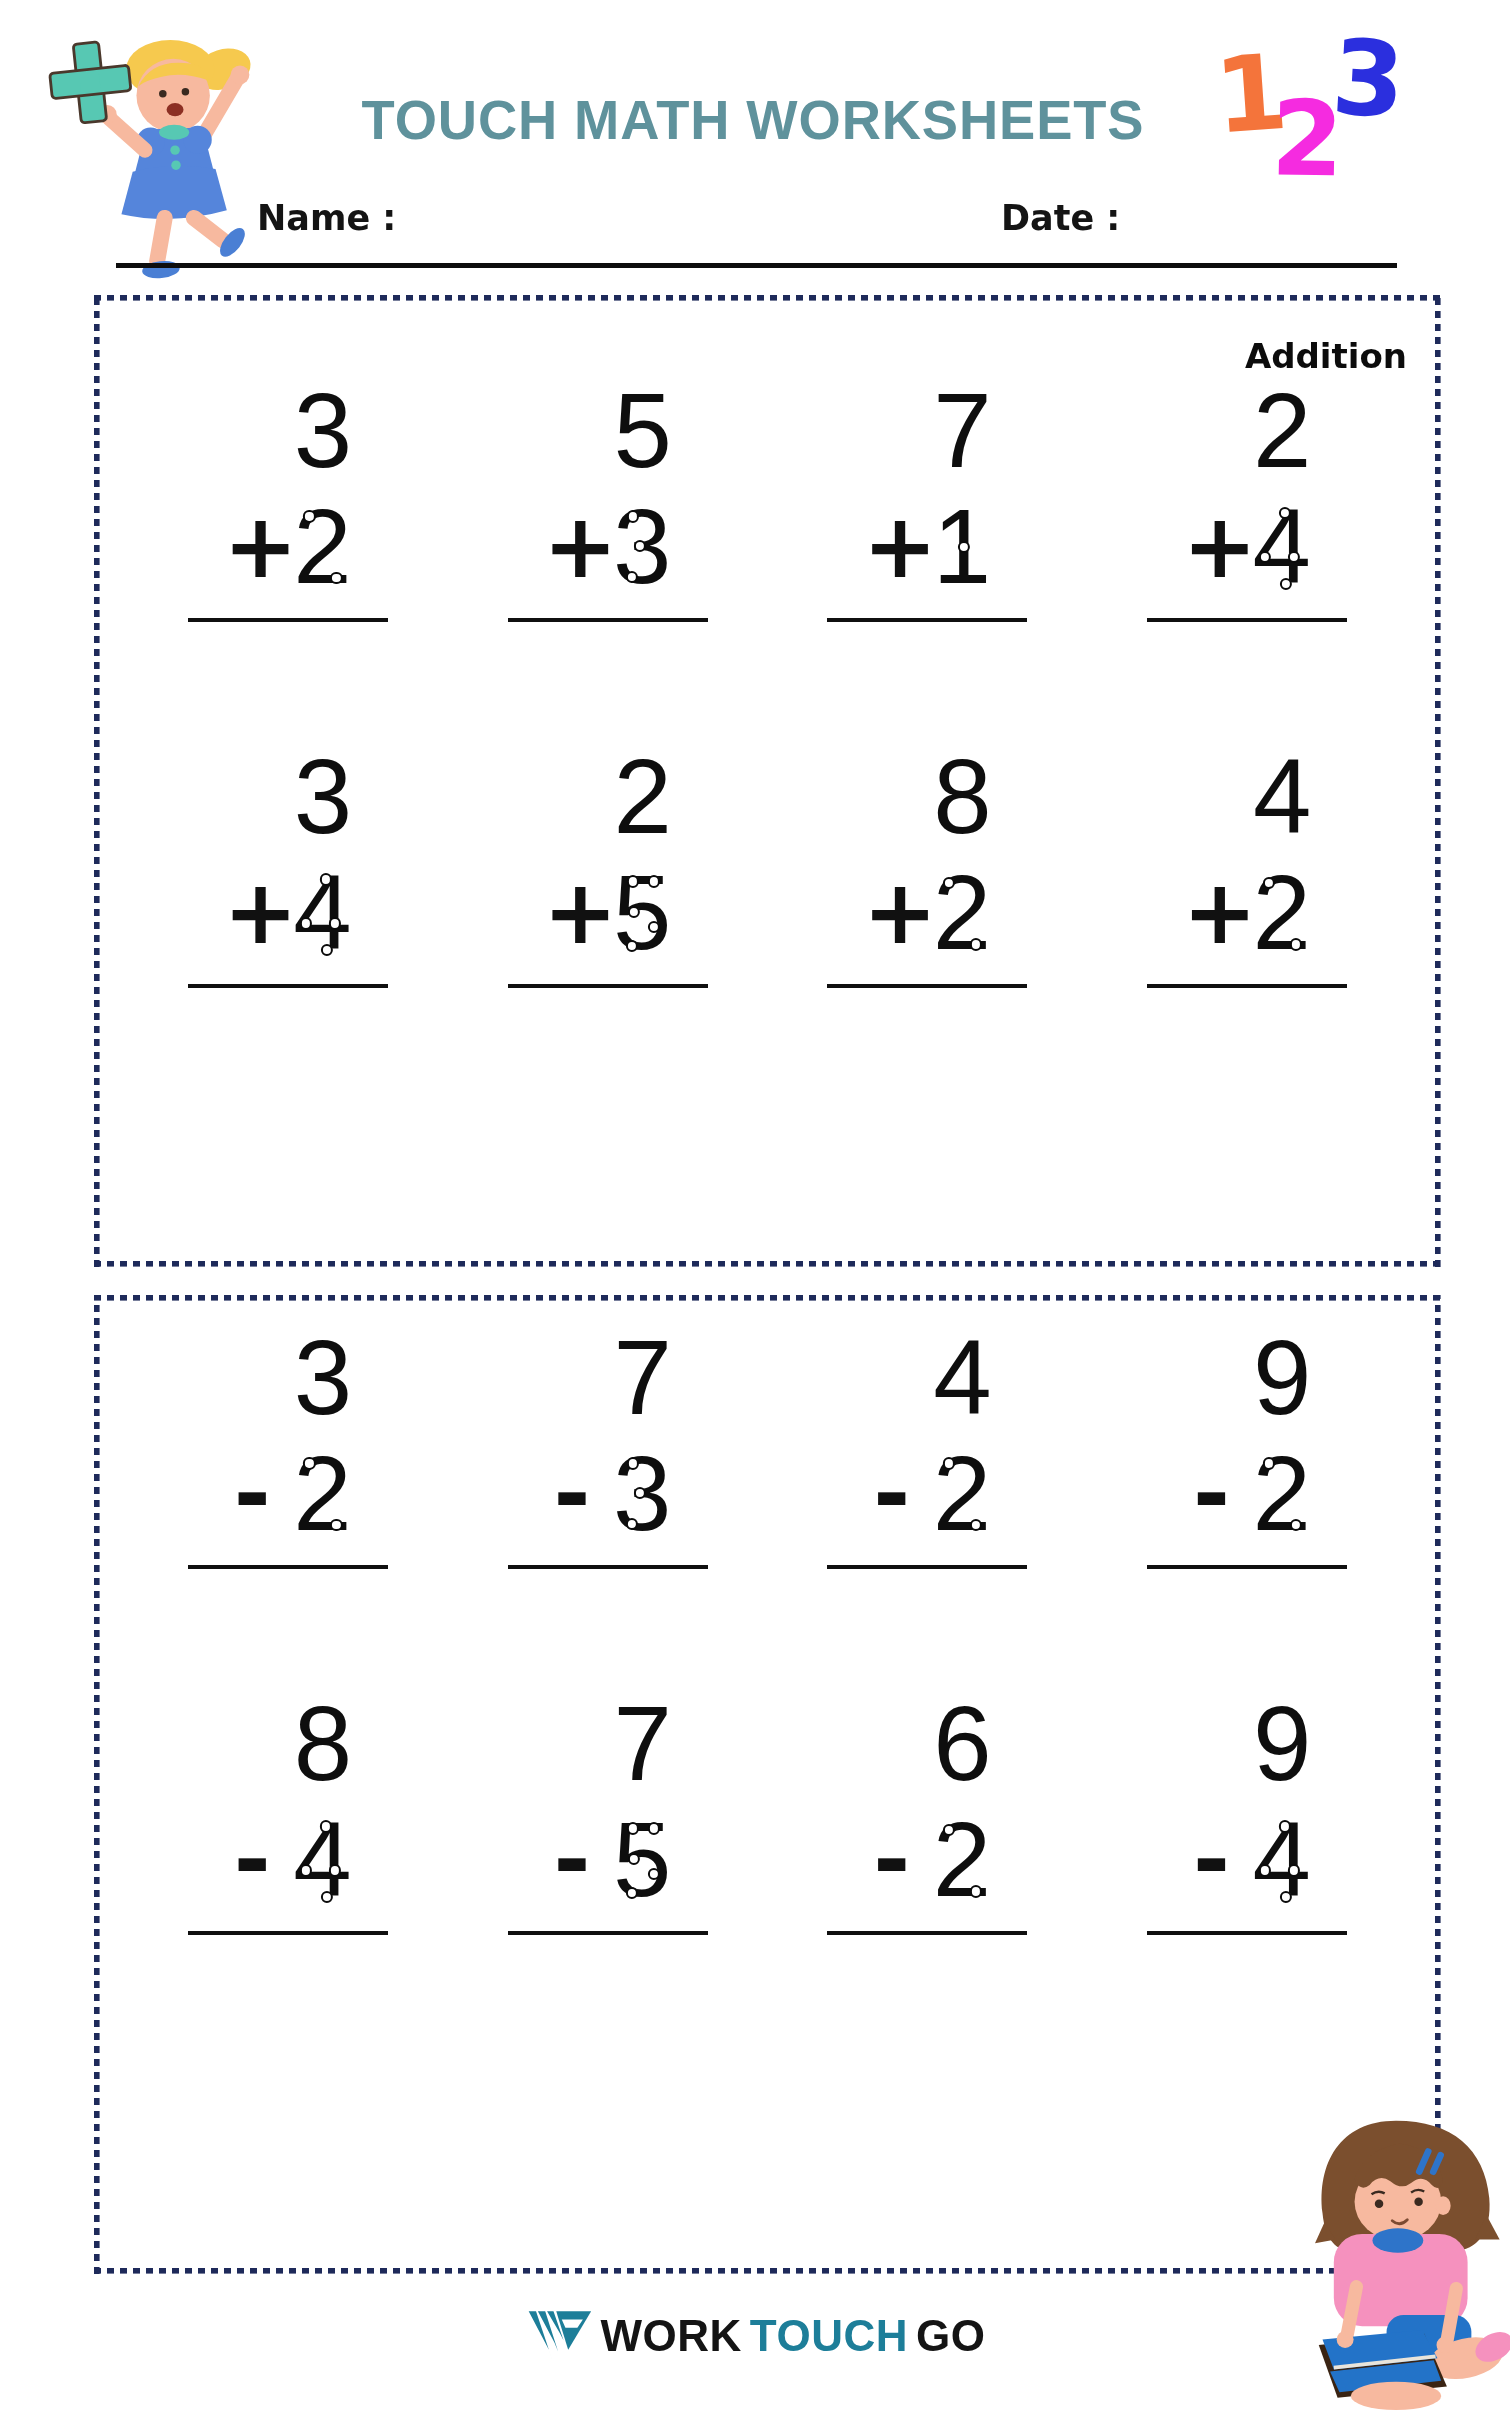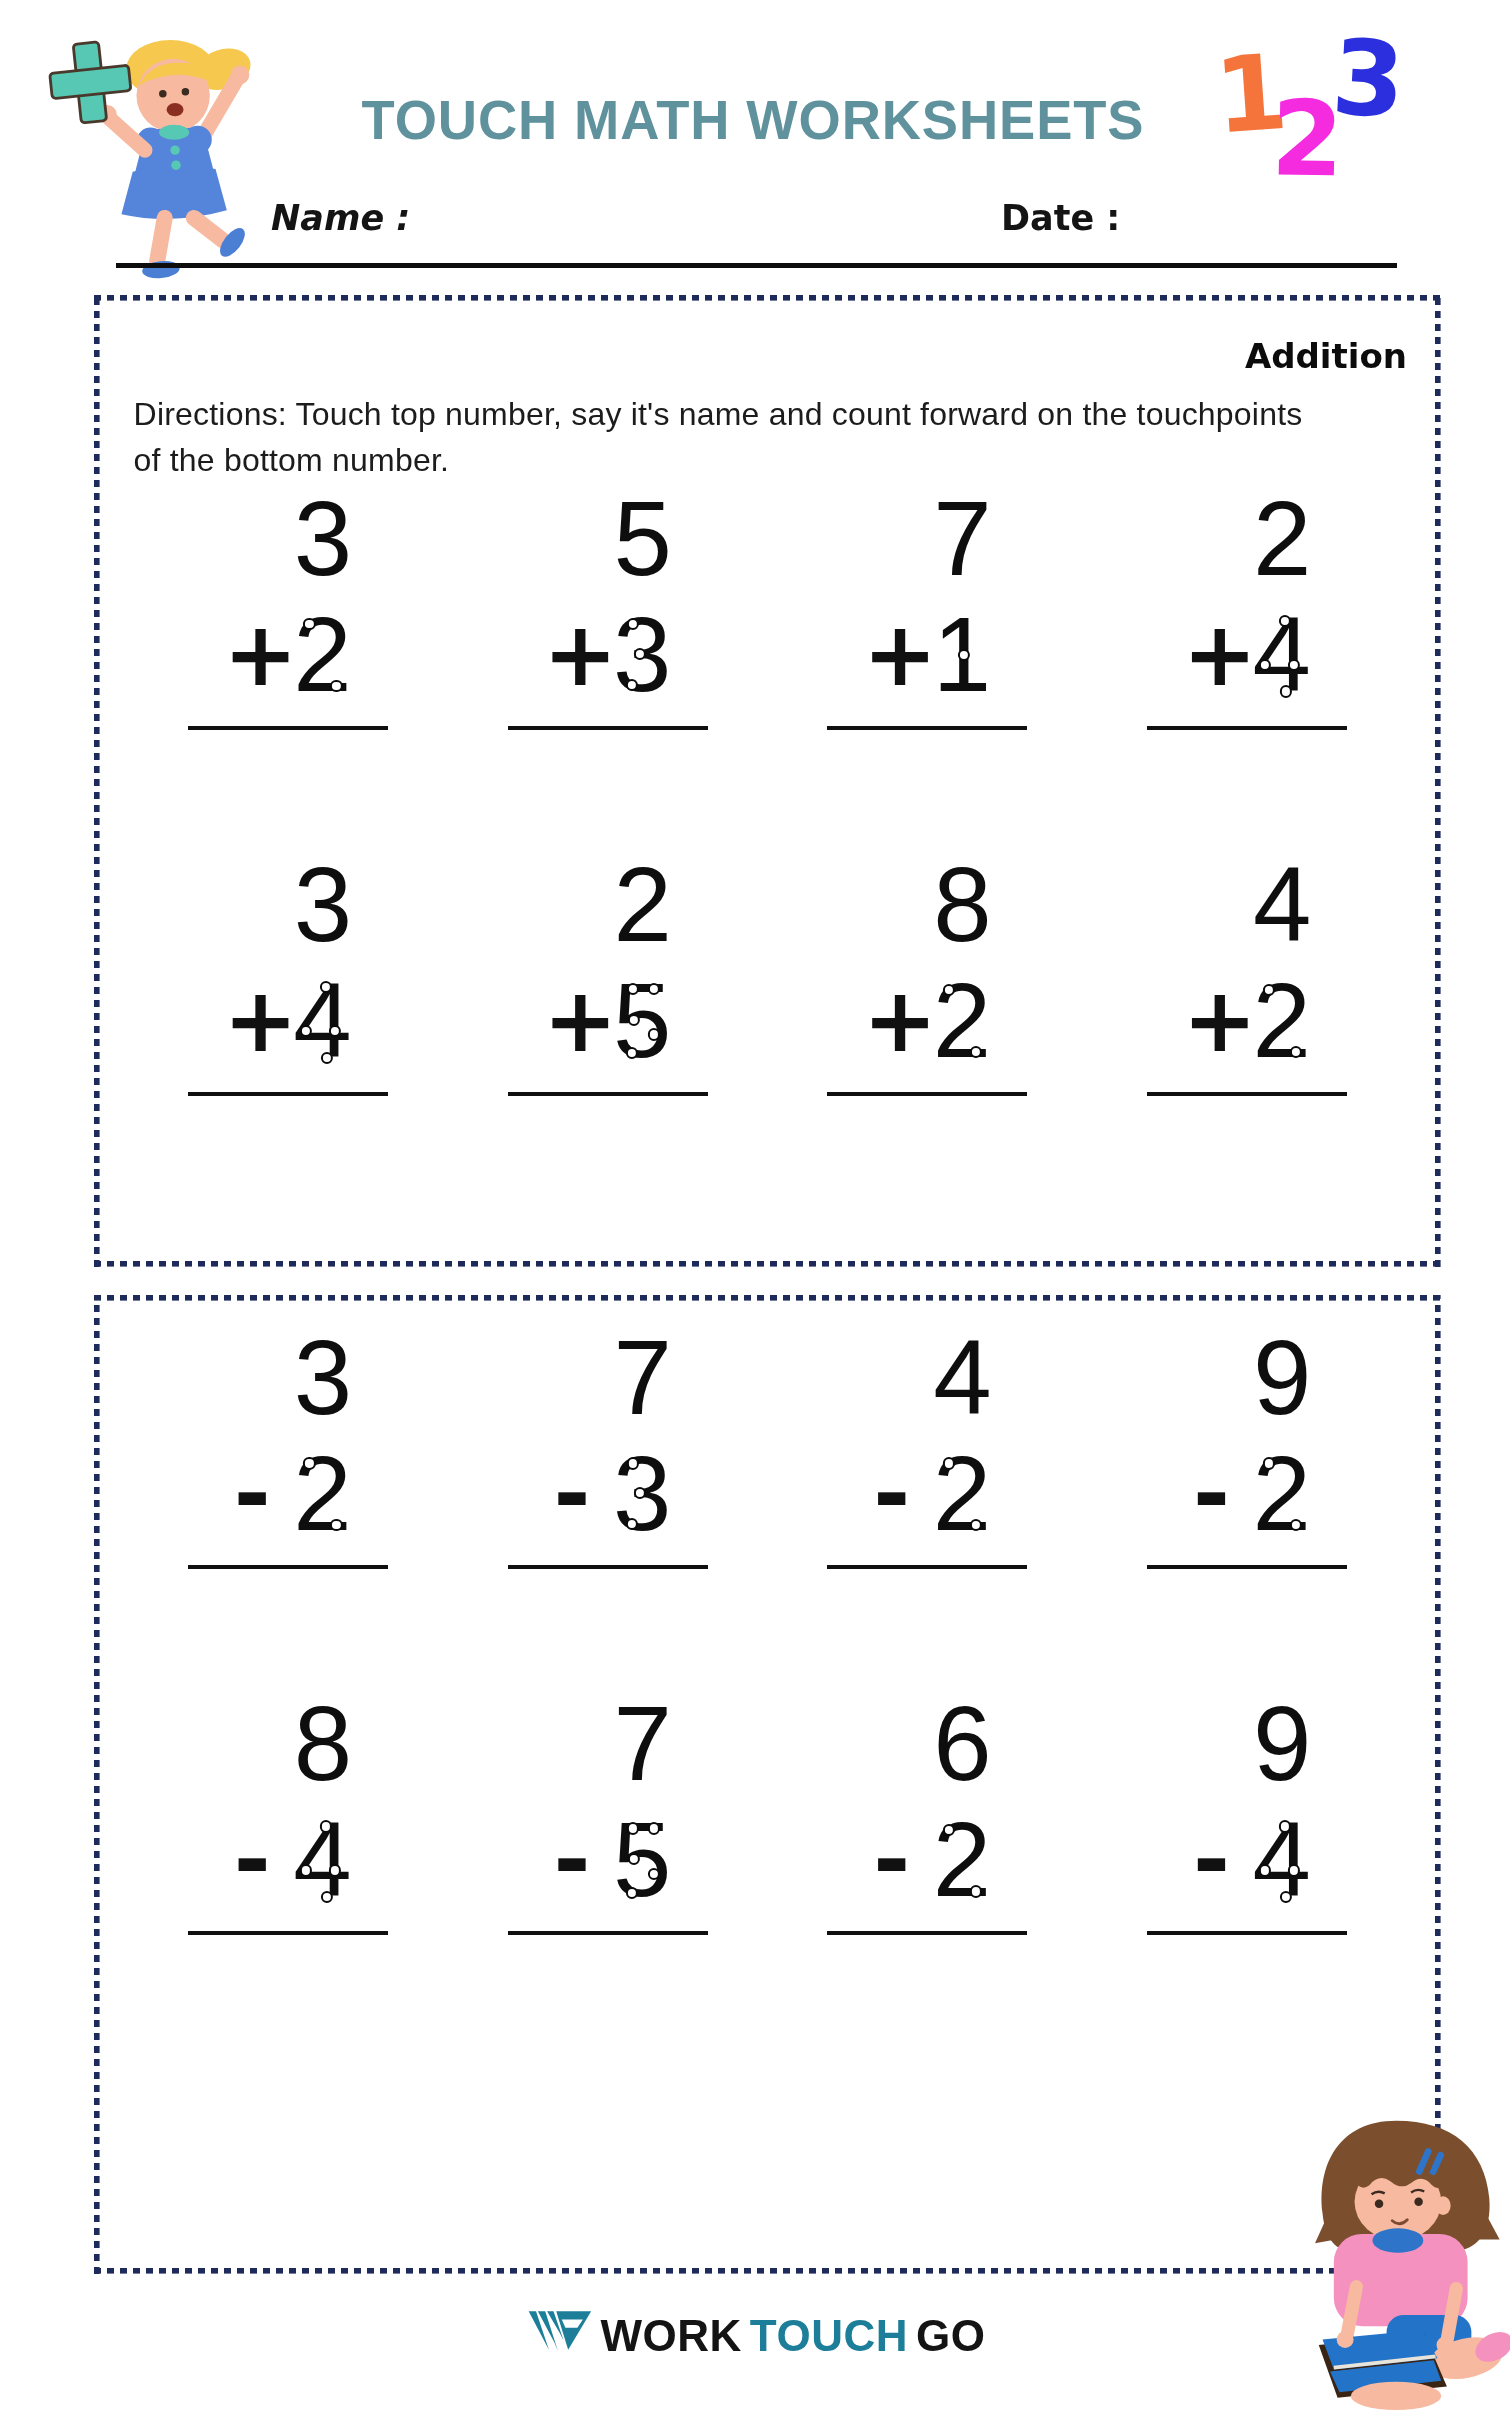--- a/index.html
+++ b/index.html
@@ -20,21 +20,21 @@
     font-family:"DejaVu Sans", sans-serif; font-weight:bold; font-size:104px; line-height:1; }
   .decor-123 span { position:absolute; display:block; }
   .decor-n1 { left:1.9px;  top:7.5px;  transform:rotate(-4deg); }
   .decor-n2 { left:58px; top:53px; transform:rotate(1deg); }
   .decor-n3 { left:119px; top:-7.5px; transform:rotate(3deg); }
 
   .name-label, .date-label {
     position:absolute; top:198px; font-family:"DejaVu Sans", sans-serif;
     font-weight:bold; font-size:35px; color:#141414;
   }
-  .name-label { left:271px;font-style:italic; }
+  .name-label { left:257px; }
   .date-label { left:1001px; }
   .header-underline { position:absolute; left:116px; top:263px; width:1281px; height:4.7px; background:#0d0d0d; }
 
   
   .box {
     position:absolute; left:94px; width:1347px;
     background:
       repeating-linear-gradient(90deg,var(--navy) 0 6.6px,transparent 6.6px 13px) top left / 100% 5.6px no-repeat,
       repeating-linear-gradient(90deg,var(--navy) 0 6.6px,transparent 6.6px 13px) bottom left / 100% 5.6px no-repeat,
       repeating-linear-gradient(0deg,var(--navy) 0 6.6px,transparent 6.6px 13px) top left / 5.6px 100% no-repeat,
@@ -133,21 +133,20 @@
     <span class="decor-n2" style="color: rgb(245, 43, 224);">2</span>
     <span class="decor-n3" style="color: rgb(43, 47, 222);">3</span>
   </div>
 
   <div class="name-label">Name :</div>
   <div class="date-label">Date :</div>
   <div class="header-underline"></div>
 
   <div class="box" id="addition-box">
     <div class="sec-heading">Addition</div>
-    <div class="sec-directions">Directions: Touch top number, say it's name and count forward on the touchpoints of the bottom number.</div>
     <div class="problems">
     <div class="problem">
       <div class="p-top">3</div>
       <div class="p-brow">
         <span class="p-op">+</span>
         <span class="p-bdigit"><span class="p-bdigit-text">2</span><span class="tp" style="left: 28%; top: 21%;"></span><span class="tp" style="left: 73%; top: 80%;"></span></span>
       </div>
       <div class="p-line"></div>
     </div>
 

